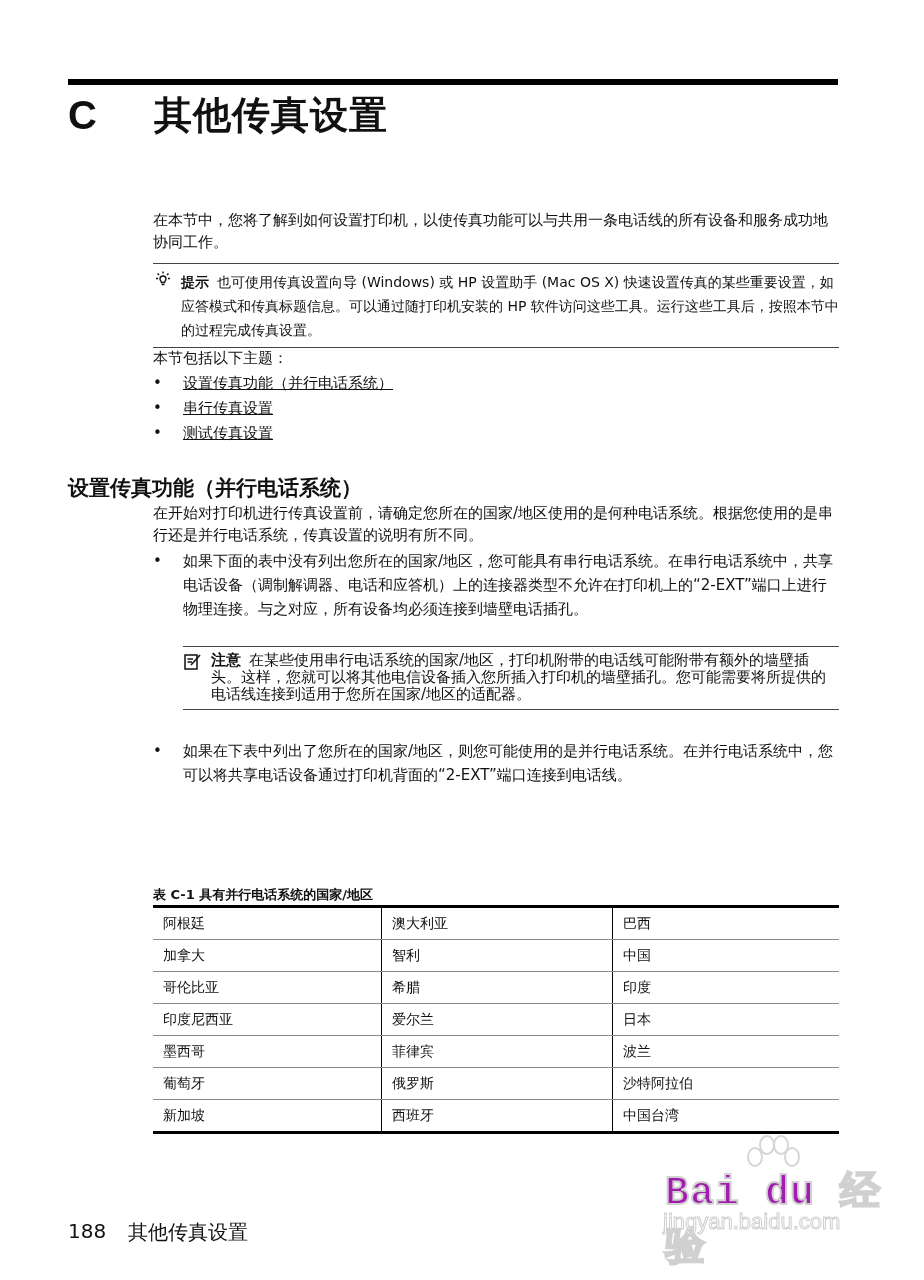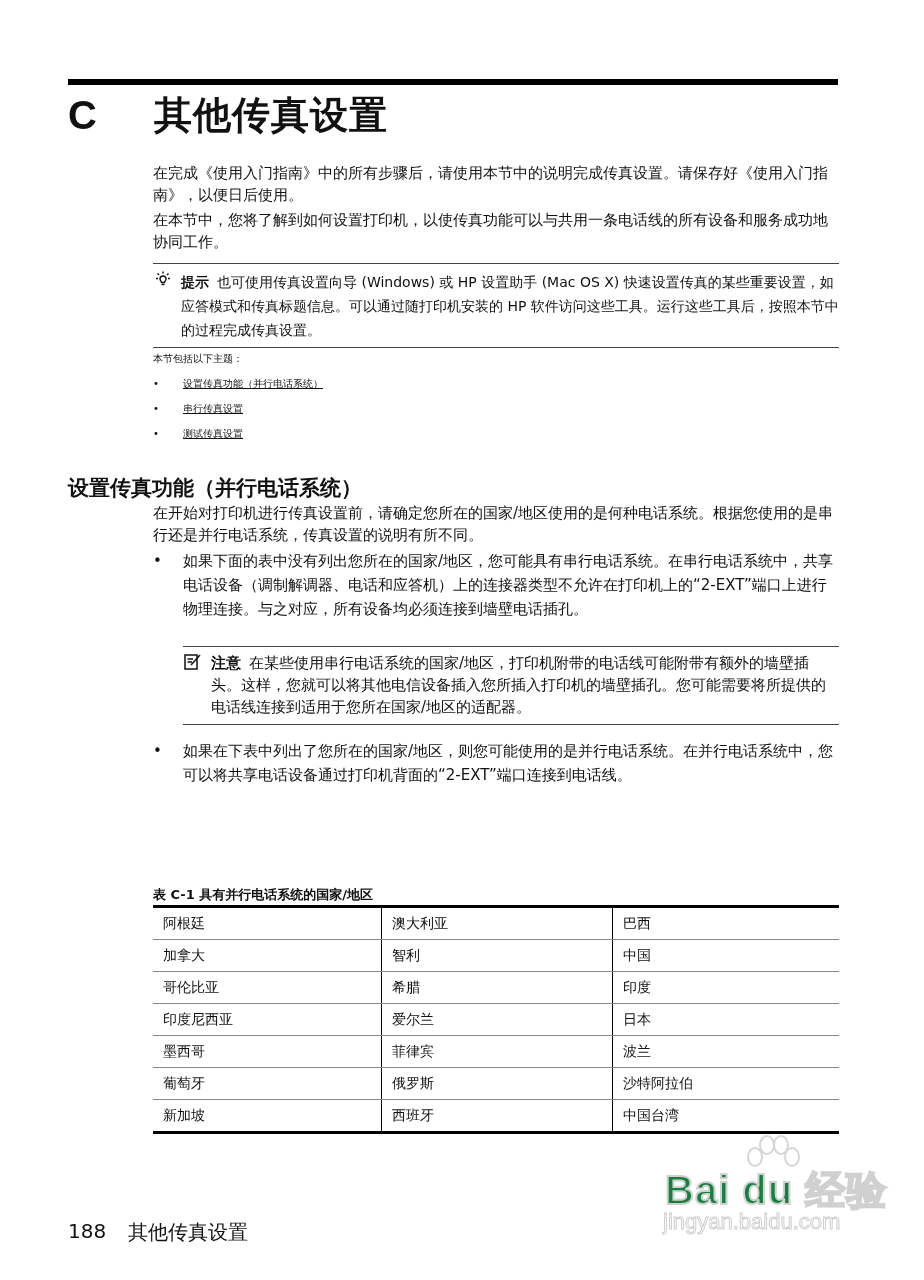--- a/index.html
+++ b/index.html
@@ -17,73 +17,72 @@
   .body-block { position: absolute; left: 153px; width: 686px; font-size: 15px; line-height: 22px; }
   .p-intro1 { top: 162px; }
   .p-intro2 { top: 209px; }
 
   .tip-box { position: absolute; left: 153px; top: 263px; width: 686px;
     border-top: 1px solid #444; border-bottom: 1px solid #444; padding: 6px 0 5px 0; }
   .tip-inner { display: flex; font-size: 14px; line-height: 24px; }
   .tip-icon { width: 28px; flex: none; font-size: 17px; line-height: 24px; }
   .tip-text b { font-weight: bold; margin-right: 8px; }
 
-  .topics { position: absolute; left: 153px; top: 346px; width: 686px; font-size: 10px; line-height: 25px; }
+  .topics { position: absolute; left: 153px; top: 346px; width: 686px; font-size: 15px; line-height: 25px; }
   .topics ul { list-style: none; margin: 0; padding: 0; }
   .topics li { display: flex; }
   .bullet { width: 30px; flex: none; }
   .link { text-decoration: underline; color: #111; cursor: pointer; }
 
   .section-heading { position: absolute; left: 68px; top: 474px; font-weight: bold; font-size: 21px; }
   .sec-intro { top: 502px; }
 
   .bullet-block { position: absolute; left: 153px; width: 686px; font-size: 15px; line-height: 24px; display: flex; }
   .bullet-block .bullet { width: 30px; }
   .b1 { top: 549px; }
   .b2 { top: 739px; }
 
   .note-box { position: absolute; left: 183px; width: 656px;
     border-top: 1px solid #444; border-bottom: 1px solid #444; padding: 5px 0 6px 0; }
-  .note-inner { display: flex; font-size: 15px; line-height: 22px; justify-content: center; }
+  .note-inner { display: flex; font-size: 15px; line-height: 17px; justify-content: center; }
   .note-icon { width: 28px; flex: none; }
   .note-text b { font-weight: bold; margin-right: 8px; }
   .n1 { top: 646px; }
   .n2 { top: 795px; }
 
   .table-caption { position: absolute; left: 153px; top: 886px; font-weight: bold; font-size: 13px; }
   .country-table { position: absolute; left: 153px; top: 905px; width: 686px; border-collapse: collapse; font-size: 14px; }
   .country-table { border-top: 3px solid #000; border-bottom: 3px solid #000; }
   .country-table td { height: 31px; padding: 0 10px; border-bottom: 1px solid #888; vertical-align: middle; }
   .country-table tr:last-child td { border-bottom: none; }
   .country-table td + td { border-left: 1px solid #000; }
   .country-table td:nth-child(1) { width: 208px; }
   .country-table td:nth-child(2) { width: 210px; }
 
   .footer { position: absolute; left: 68px; top: 1219px; font-size: 20px; display: flex; }
   .footer-num { width: 60px; }
 
   .watermark { position: absolute; left: 655px; top: 1135px; width: 250px; height: 110px; color: #dcdcdc; }
-  .wm-brand { position: absolute; left: 10px; top: 28px; font-family: Liberation Sans, sans-serif; font-weight: bold; font-size: 40px;
-    color: #15803d; -webkit-text-stroke: 2px #d0d0d0; letter-spacing: 1px; }
+  .wm-brand { position: absolute; left: 10px; top: 28px; font-family: Liberation Mono, monospace; font-weight: bold; font-size: 40px;
+    color: #a21caf; -webkit-text-stroke: 2px #d0d0d0; letter-spacing: 1px; }
   .wm-url { position: absolute; left: 8px; top: 74px; font-family: "Liberation Sans", sans-serif; font-size: 22px; color: #fff;
     -webkit-text-stroke: 1px #cfcfcf; }
   .wm-paw { position: absolute; left: 82px; top: 0px; }
 </style>
 </head>
 <body>
 
 <div class="page">
   <div class="top-rule"></div>
 
   <div class="chapter-title">
     <span class="chapter-letter">C</span>
     <span class="chapter-name">其他传真设置</span>
   </div>
 
-  <div class="body-block p-intro1">在完成《使用入门指南》中的所有步骤后，请使用本节中的说明完成传真设置。请保存好《使用入门指南》，以便日后使用。</div>
   <div class="body-block p-intro2">在本节中，您将了解到如何设置打印机，以使传真功能可以与共用一条电话线的所有设备和服务成功地协同工作。</div>
 
   <div class="tip-box">
     <div class="tip-inner">
       <span class="tip-icon">
         <svg width="20" height="20" viewBox="0 0 20 20">
           <g stroke="#111" stroke-width="1.4" fill="none">
             <path d="M7 9 a3 3 0 1 1 6 0 c0 1.5 -1.2 2 -1.5 3.5 h-3 C8.2 11 7 10.5 7 9z"></path>
             <line x1="8.5" y1="14.5" x2="11.5" y2="14.5"></line>
             <line x1="10" y1="1.5" x2="10" y2="3.5"></line>

